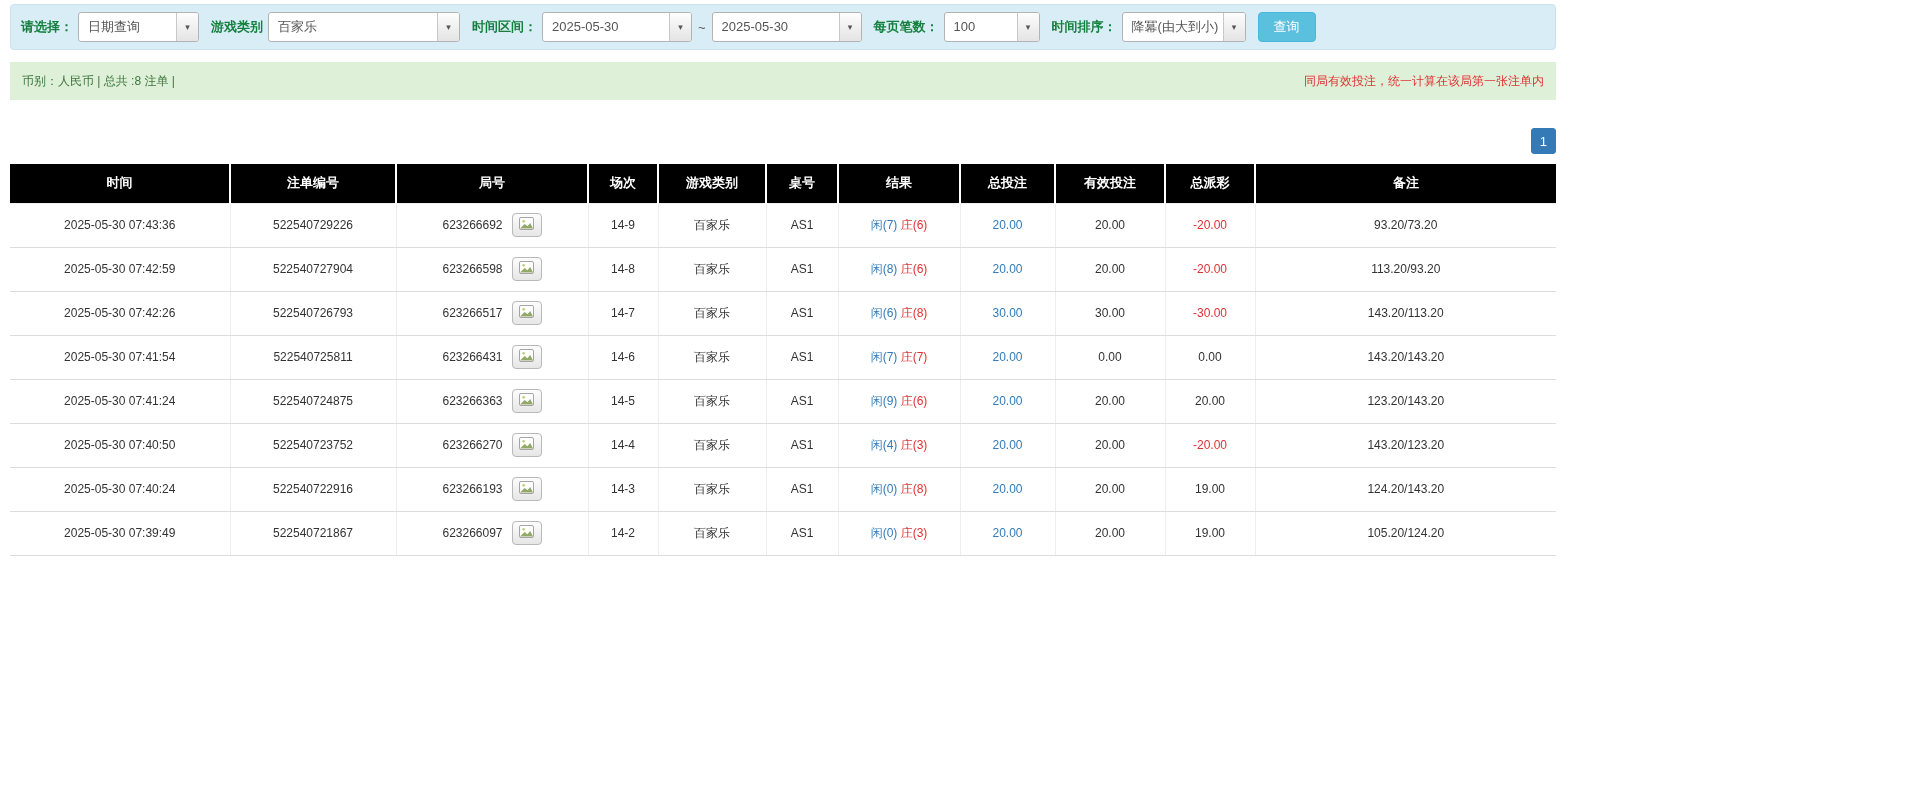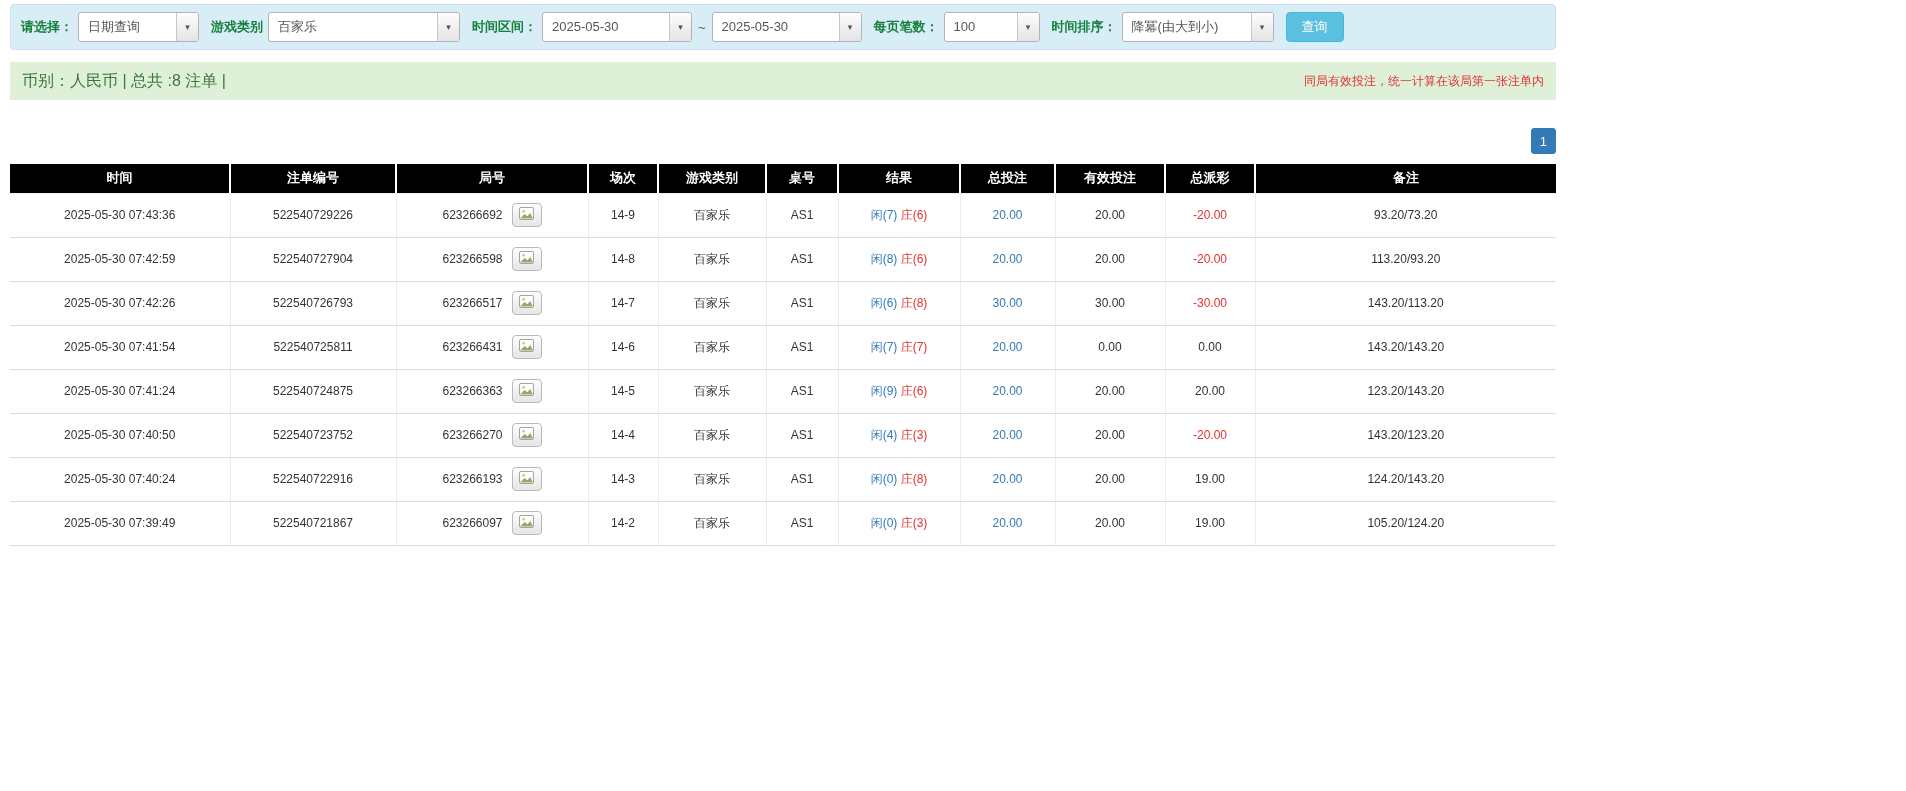--- a/index.html
+++ b/index.html
@@ -61,21 +61,21 @@
     color: #555;
     display: flex;
     align-items: center;
     justify-content: center;
     font-size: 9px;
   }
   .w-query { width: 121px; }
   .w-game  { width: 192px; }
   .w-date  { width: 150px; }
   .w-size  { width: 96px; }
-  .w-sort  { width: 152px; }
+  .w-sort  { width: 124px; }
   .tilde { color: #555; margin: 0 6px; font-size: 13px; }
   .query-btn {
     margin-left: 12px;
     height: 30px;
     padding: 0 15px;
     background: #5bc0de;
     border: 1px solid #46b8da;
     border-radius: 4px;
     color: #fff;
     font-size: 13px;
@@ -86,21 +86,21 @@
   
   .info-bar {
     margin-top: 12px;
     background: #dff0d8;
     height: 38px;
     display: flex;
     align-items: center;
     justify-content: space-between;
     padding: 0 12px;
   }
-  .info-left { color: #3c763d; font-size: 16px; }
+  .info-left { color: #3c763d; font-size: 12px; }
   .info-right { color: #e03131; font-size: 12px; }
 
   
   .pagination-row {
     display: flex;
     justify-content: flex-end;
     margin-top: 28px;
     margin-bottom: 10px;
   }
   .page-btn {
@@ -124,21 +124,21 @@
     width: 100%;
     border-collapse: collapse;
     table-layout: fixed;
     font-size: 12px;
   }
   thead th {
     background: #000;
     color: #fff;
     font-weight: bold;
     font-size: 13px;
-    height: 29px;
+    height: 39px;
     border-left: 2px solid #fff;
     text-align: center;
   }
   thead th:first-child { border-left: none; }
   tbody td {
     height: 44px;
     text-align: center;
     border-bottom: 1px solid #ddd;
     border-right: 1px solid #ededed;
     color: #333;

